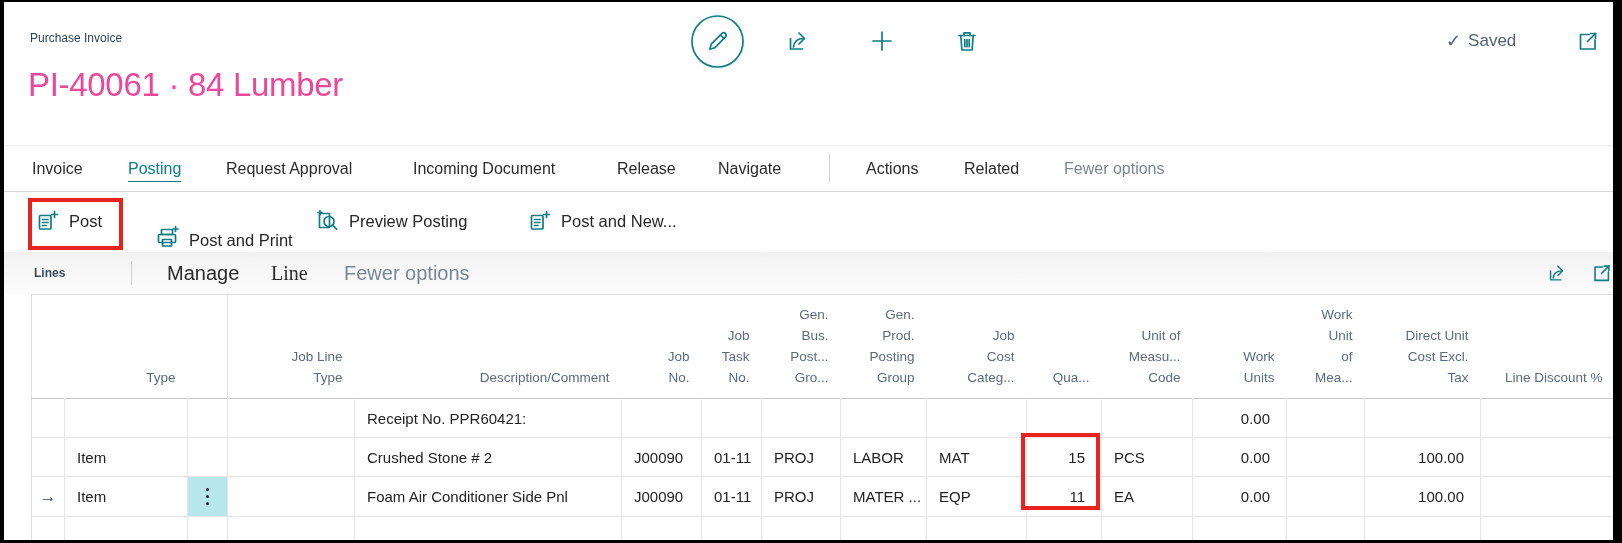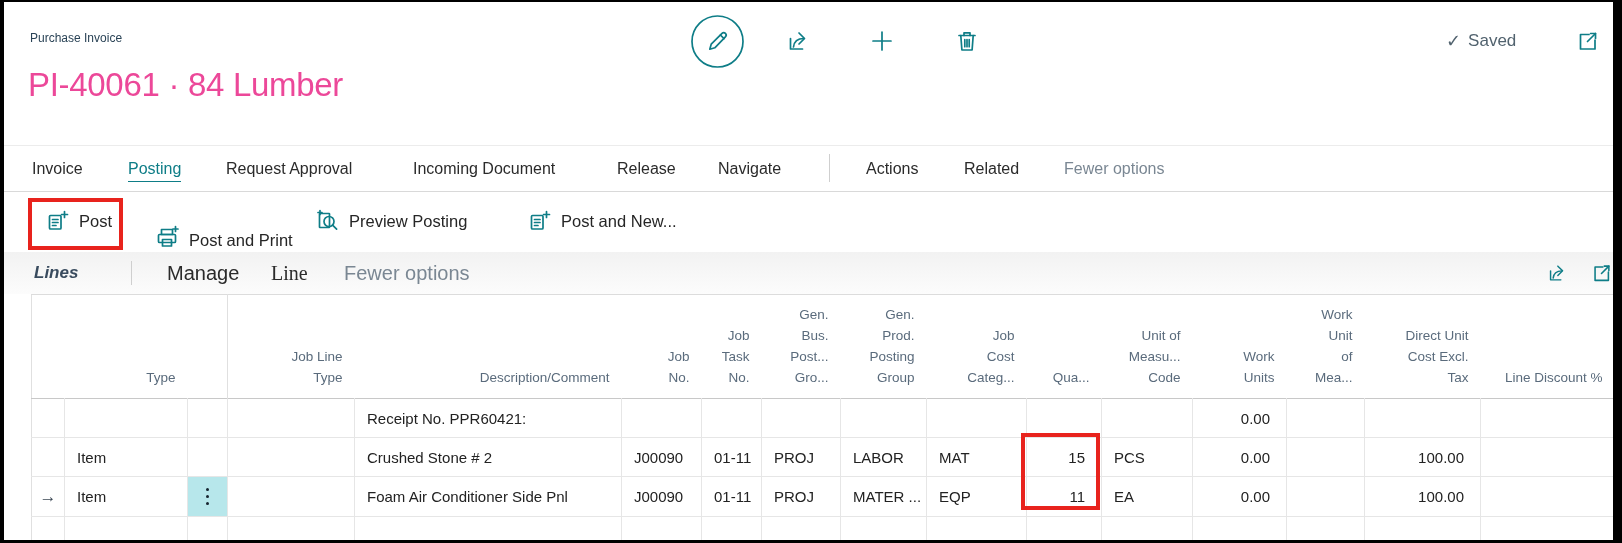--- a/index.html
+++ b/index.html
@@ -31,21 +31,21 @@
   .tab.dim { color:#7a8793; }
   .vdiv { position:absolute; width:1px; background:#cfcfcf; }
 
   
   .actionbar { left:0; top:190px; width:100%; height:60px; background:#fff; }
   .actbtn { position:absolute; top:190px; height:58px; display:flex; align-items:center; gap:9px; font-size:16.5px; color:#262626; cursor:pointer; }
 
   
   .linesbar { left:0; top:250px; width:100%; height:42px; background:linear-gradient(#f2f2f2,#fcfcfc); }
   .linesbar .item { position:absolute; top:0; height:42px; line-height:42px; font-size:20px; color:#2b2b2b; cursor:pointer; }
-  .linesbar .title-item { font-size:17px; font-weight:700; color:#394b5e;font-style:italic; }
+  .linesbar .title-item { font-size:12px; font-weight:700; color:#394b5e; }
   .linesbar .dim { color:#7a8793; }
 
   
   table.grid { position:absolute; left:27px; top:292px; width:1583px; border-collapse:collapse; table-layout:fixed;
     border-left:1px solid #e0e0e0; border-top:1px solid #dcdcdc; }
   table.grid thead tr { border-bottom:1px solid #c8c8c8; }
   table.grid th { height:104px; vertical-align:bottom; padding:0 12px 9px 12px; font-weight:400; color:var(--head_text);
     font-size:13.5px; line-height:1.55; white-space:pre-line; text-align:right; overflow:hidden; cursor:pointer; }
   table.grid th.split { border-right:1px solid #e0e0e0; }
   table.grid th.num { text-align:right; }
@@ -117,21 +117,21 @@
   <div class="tab" style="left:222px;">Request Approval</div>
   <div class="tab" style="left:409px;">Incoming Document</div>
   <div class="tab" style="left:613px;">Release</div>
   <div class="tab" style="left:714px;">Navigate</div>
   <div class="vdiv" style="left:825px; top:152px; height:28px;"></div>
   <div class="tab" style="left:862px;">Actions</div>
   <div class="tab" style="left:960px;">Related</div>
   <div class="tab dim" style="left:1060px;">Fewer options</div>
 
   <div class="abs actionbar"></div>
-  <div class="actbtn" style="left:40px;justify-content:flex-end;">
+  <div class="actbtn" style="left:30px;justify-content:flex-end;">
     <svg class="ic" width="26" height="26" viewBox="0 0 26 26">
       <rect x="5.5" y="7.5" width="11.5" height="13.5" rx="1"></rect>
       <path d="M8.5 11.5 h5.5 M8.5 14.5 h5.5 M8.5 17.5 h3.5"></path>
       <path d="M20.5 3.5 v6 M17.5 6.5 h6" stroke-width="2"></path>
     </svg>
     <span>Post</span>
   </div>
   <div class="actbtn" style="left:150px;align-items:flex-end;">
     <svg class="ic" width="26" height="26" viewBox="0 0 26 26">
       <rect x="4.5" y="10.5" width="17" height="8" rx="1" fill="currentColor"></rect>

